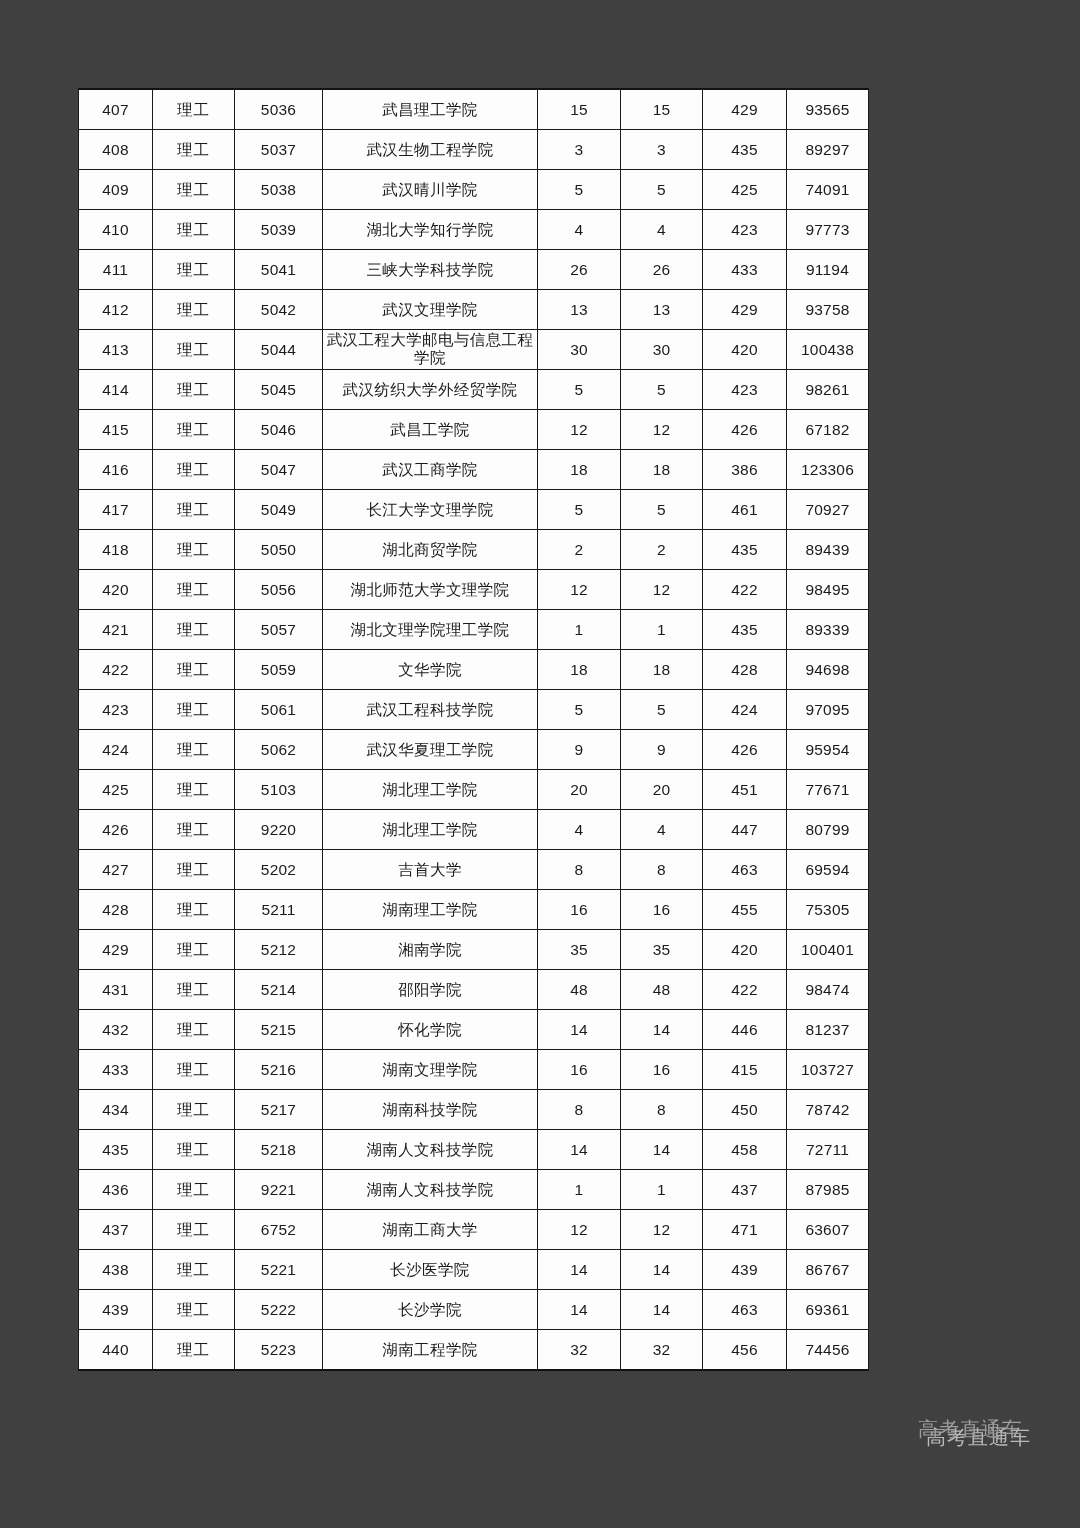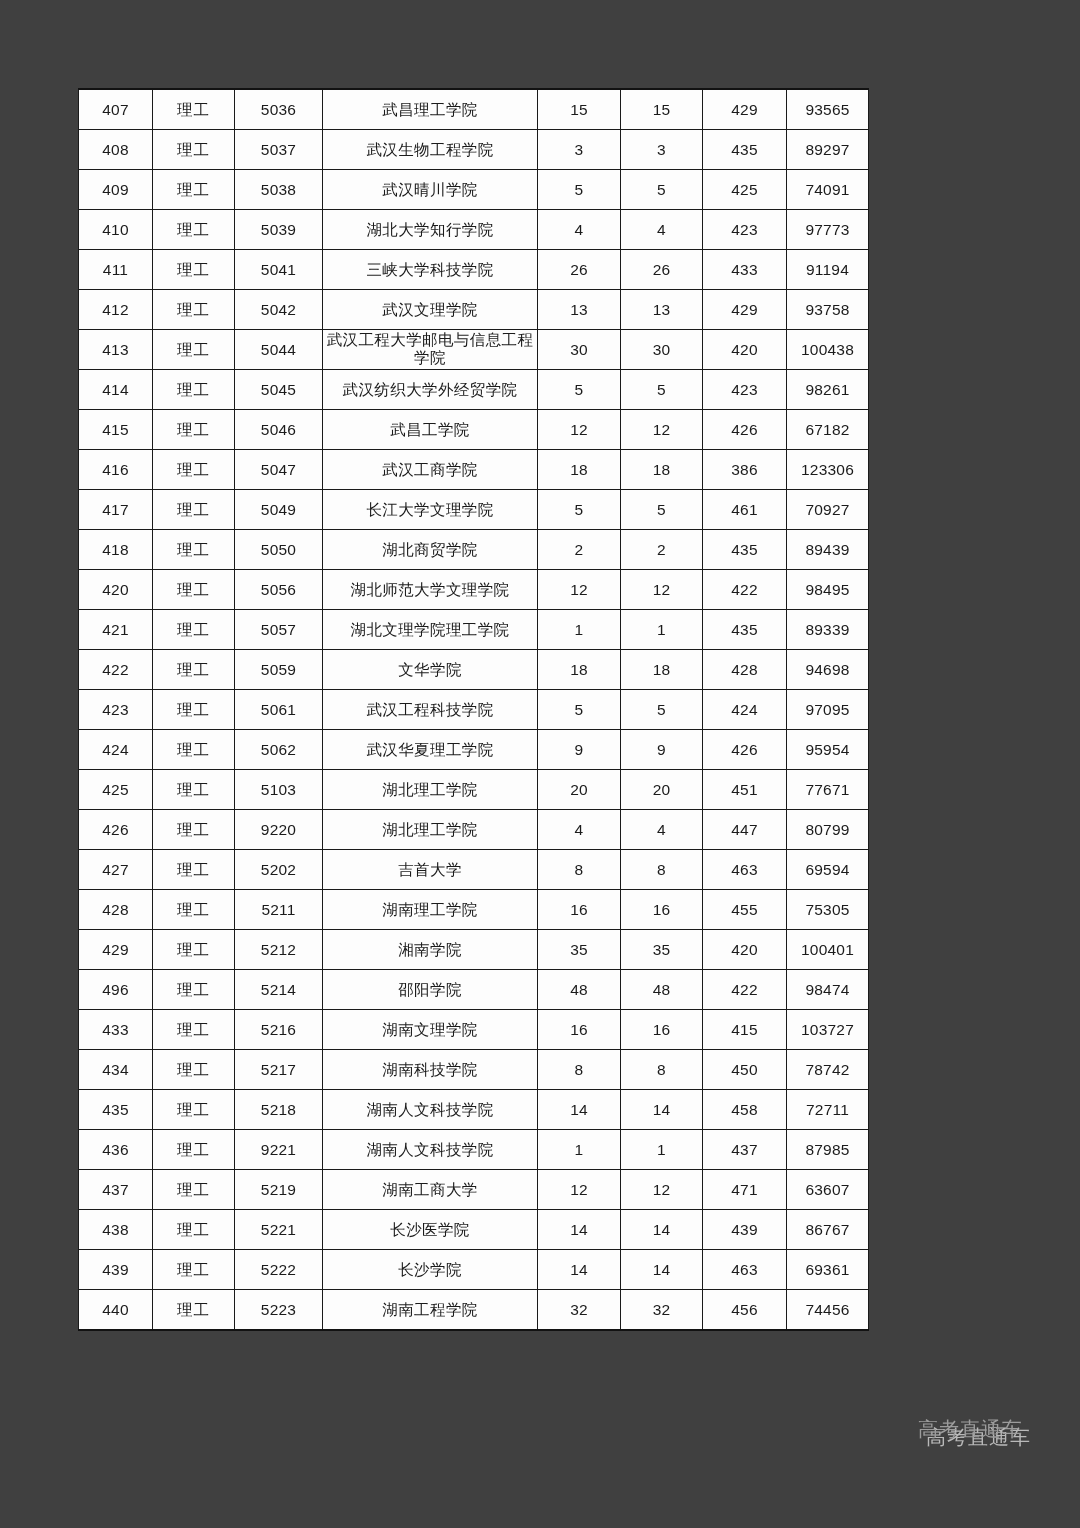--- a/index.html
+++ b/index.html
@@ -393,32 +393,44 @@
             <td class="cell-code"><span class="cell-text">5212</span></td>
             <td class="cell-name">
               <span class="name-text">湘南学院</span>
             </td>
             <td class="cell-plan"><span class="cell-text">35</span></td>
             <td class="cell-actual"><span class="cell-text">35</span></td>
             <td class="cell-score"><span class="cell-text">420</span></td>
             <td class="cell-ranking"><span class="cell-text">100401</span></td>
           </tr>
           <tr>
-            <td class="cell-rank"><span class="cell-text">496</span></td>
+            <td class="cell-rank"><span class="cell-text">431</span></td>
             <td class="cell-category"><span class="cell-text">理工</span></td>
             <td class="cell-code"><span class="cell-text">5214</span></td>
             <td class="cell-name">
               <span class="name-text">邵阳学院</span>
             </td>
             <td class="cell-plan"><span class="cell-text">48</span></td>
             <td class="cell-actual"><span class="cell-text">48</span></td>
             <td class="cell-score"><span class="cell-text">422</span></td>
             <td class="cell-ranking"><span class="cell-text">98474</span></td>
           </tr>
           <tr>
+            <td class="cell-rank"><span class="cell-text">432</span></td>
+            <td class="cell-category"><span class="cell-text">理工</span></td>
+            <td class="cell-code"><span class="cell-text">5215</span></td>
+            <td class="cell-name">
+              <span class="name-text">怀化学院</span>
+            </td>
+            <td class="cell-plan"><span class="cell-text">14</span></td>
+            <td class="cell-actual"><span class="cell-text">14</span></td>
+            <td class="cell-score"><span class="cell-text">446</span></td>
+            <td class="cell-ranking"><span class="cell-text">81237</span></td>
+          </tr>
+          <tr>
             <td class="cell-rank"><span class="cell-text">433</span></td>
             <td class="cell-category"><span class="cell-text">理工</span></td>
             <td class="cell-code"><span class="cell-text">5216</span></td>
             <td class="cell-name">
               <span class="name-text">湖南文理学院</span>
             </td>
             <td class="cell-plan"><span class="cell-text">16</span></td>
             <td class="cell-actual"><span class="cell-text">16</span></td>
             <td class="cell-score"><span class="cell-text">415</span></td>
             <td class="cell-ranking"><span class="cell-text">103727</span></td>
@@ -455,21 +467,21 @@
               <span class="name-text">湖南人文科技学院</span>
             </td>
             <td class="cell-plan"><span class="cell-text">1</span></td>
             <td class="cell-actual"><span class="cell-text">1</span></td>
             <td class="cell-score"><span class="cell-text">437</span></td>
             <td class="cell-ranking"><span class="cell-text">87985</span></td>
           </tr>
           <tr>
             <td class="cell-rank"><span class="cell-text">437</span></td>
             <td class="cell-category"><span class="cell-text">理工</span></td>
-            <td class="cell-code"><span class="cell-text">5219</span></td>
+            <td class="cell-code"><span class="cell-text">6752</span></td>
             <td class="cell-name">
               <span class="name-text">湖南工商大学</span>
             </td>
             <td class="cell-plan"><span class="cell-text">12</span></td>
             <td class="cell-actual"><span class="cell-text">12</span></td>
             <td class="cell-score"><span class="cell-text">471</span></td>
             <td class="cell-ranking"><span class="cell-text">63607</span></td>
           </tr>
           <tr>
             <td class="cell-rank"><span class="cell-text">438</span></td>

